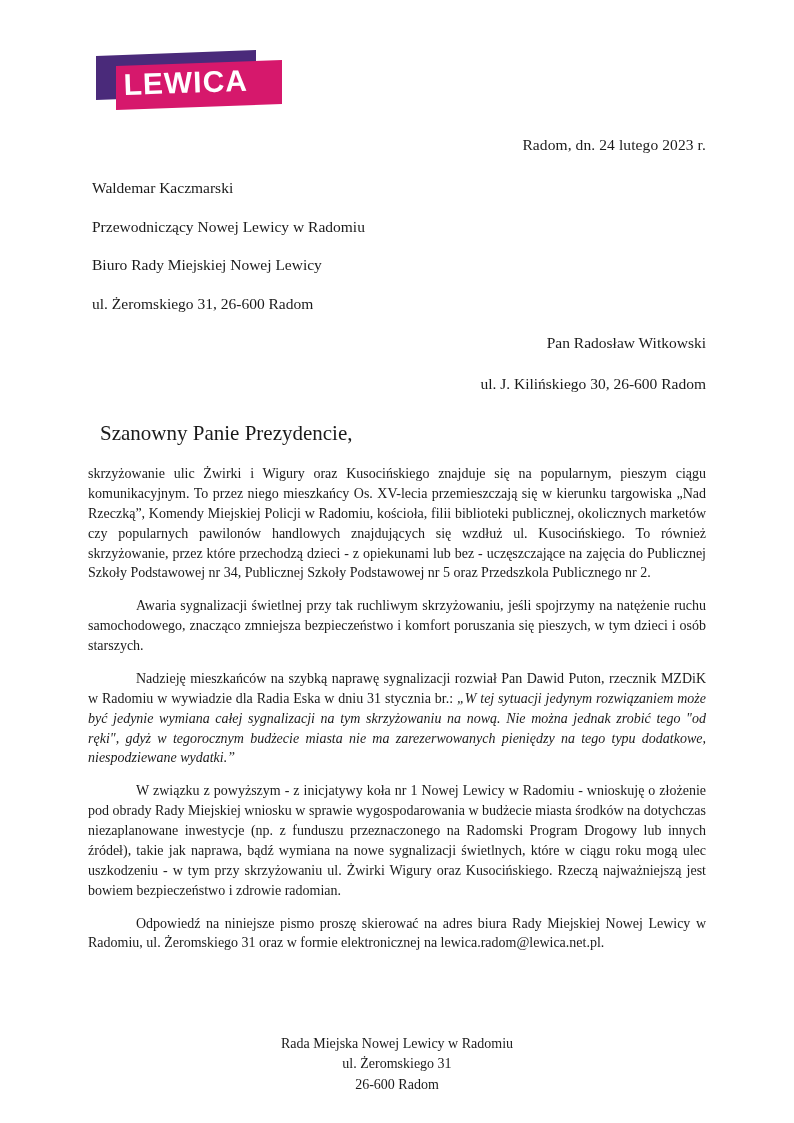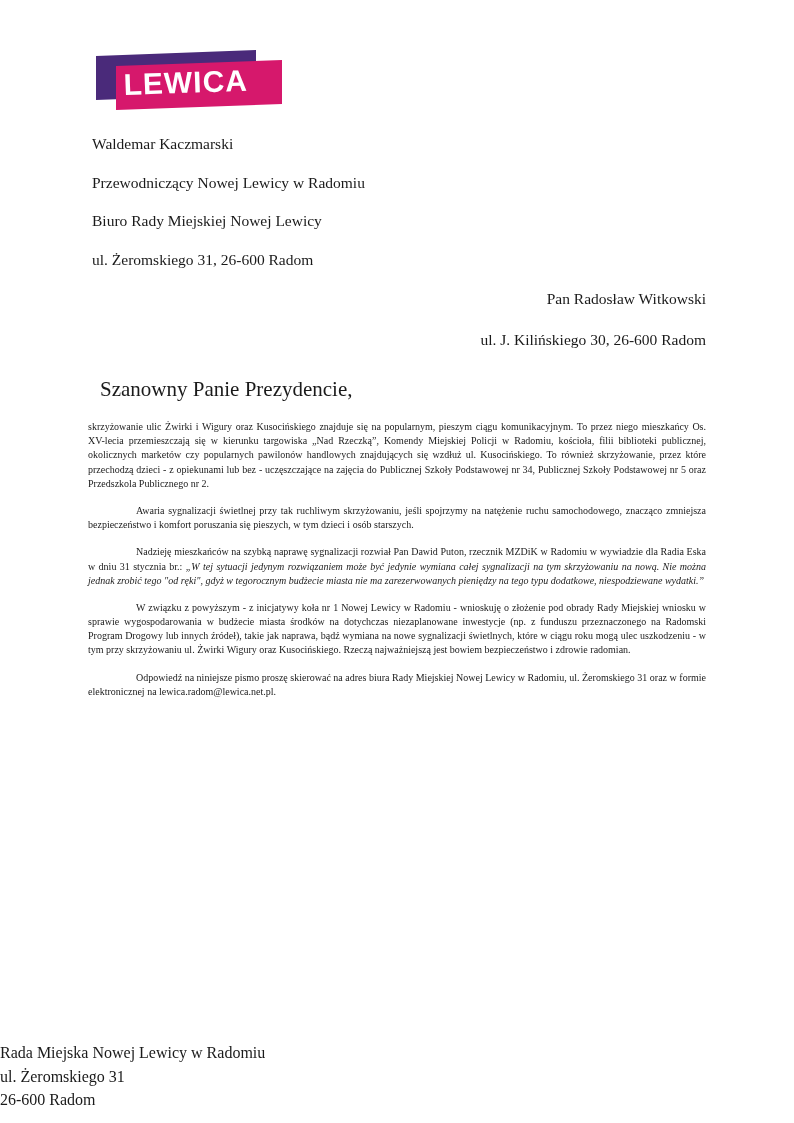--- a/index.html
+++ b/index.html
@@ -62,60 +62,61 @@
   .recipient p {
     margin: 0 0 23px 0;
   }
   .salutation {
     font-size: 21px;
     margin: 28px 0 18px 12px;
   }
 
   
   .body-text p {
-    font-size: 10px;
+    font-size: 14px;
     line-height: 1.42;
     text-align: justify;
     margin: 8px 0 13px 0;
     text-indent: 0;
   }
   .body-text p.indent {
     text-indent: 48px;
   }
   .body-text em {
     font-style: italic;
   }
 
   
   .footer {
     position: absolute;
     left: 0;
     right: 0;
-    bottom: 12px;
-    text-align: left;
-    font-size: 16px;
+    bottom: 28px;
+    text-align: center;
+    font-size: 14px;
     line-height: 1.45;
   }
   .footer div { margin: 0; }
 </style>
 </head>
 <body>
 
 <div class="page">
 
   <div class="logo-wrap">
     <div class="logo">
       <svg viewBox="0 0 186 62" width="186" height="62" xmlns="http://www.w3.org/2000/svg" aria-hidden="true">
         <polygon points="0,6 160,0 160,44 0,50" fill="#4a2a7a"></polygon>
         <polygon points="20,16 186,10 186,54 20,60" fill="#d6186c"></polygon>
         <text x="28" y="45" font-family="'Liberation Sans', sans-serif" font-size="30" font-weight="bold" fill="#ffffff" transform="rotate(-2 28 45)" letter-spacing="1">LEWICA</text>
       </svg>
     </div>
   </div>
 
+  <div class="date-line">Radom, dn. 24 lutego 2023 r.</div>
 
   <div class="sender">
     <p>Waldemar Kaczmarski</p>
     <p>Przewodniczący Nowej Lewicy w Radomiu</p>
     <p>Biuro Rady Miejskiej Nowej Lewicy</p>
     <p>ul. Żeromskiego 31, 26-600 Radom</p>
   </div>
 
   <div class="recipient">
     <p>Pan Radosław Witkowski</p>

